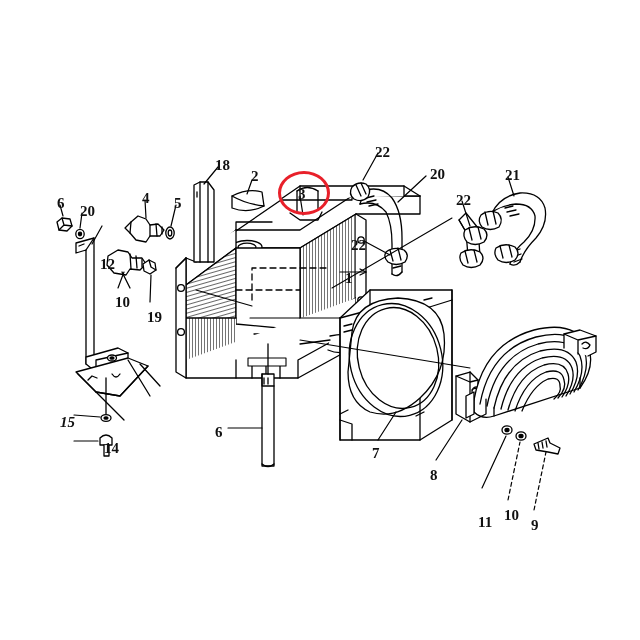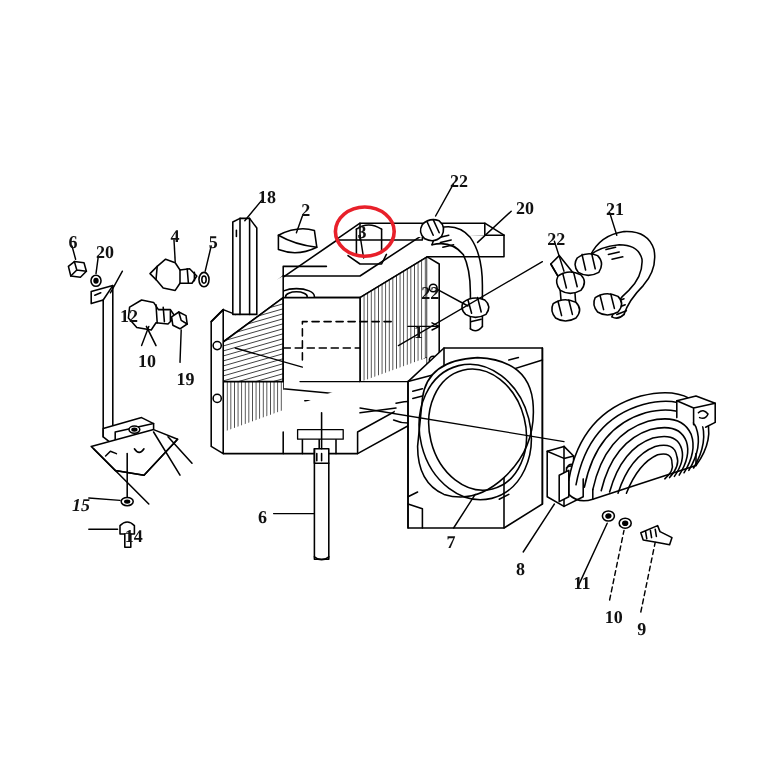--- a/index.html
+++ b/index.html
@@ -298,21 +298,21 @@
       <div class="callout" style="left: 345px; top: 271px;">1</div>
       <div class="callout" style="left: 251px; top: 169px;">2</div>
       <div class="callout" style="left: 298px; top: 187px;">3</div>
       <div class="callout" style="left: 142px; top: 191px;">4</div>
       <div class="callout" style="left: 174px; top: 196px;">5</div>
       <div class="callout" style="left: 215px; top: 425px;">6</div>
       <div class="callout" style="left: 372px; top: 446px;">7</div>
       <div class="callout" style="left: 430px; top: 468px;">8</div>
       <div class="callout" style="left: 531px; top: 518px;">9</div>
       <div class="callout" style="left: 504px; top: 508px;">10</div>
-      <div class="callout" style="left: 478px; top: 480px;">11</div>
+      <div class="callout" style="left: 478px; top: 515px;">11</div>
       <div class="callout" style="left: 100px; top: 217px; margin-top: 40px;">12</div>
       <div class="callout" style="left: 215px; top: 158px;">18</div>
       <div class="callout" style="left: 60px; top: 441px; margin-left: 44px;">14</div>
       <div class="callout" style="left: 60px; top: 415px; font-style: italic;">15</div>
       <div class="callout" style="left: 115px; top: 295px;">10</div>
       <div class="callout" style="left: 57px; top: 196px;">6</div>
       <div class="callout" style="left: 80px; top: 204px;">20</div>
       <div class="callout" style="left: 147px; top: 310px;">19</div>
       <div class="callout" style="left: 430px; top: 167px;">20</div>
       <div class="callout" style="left: 505px; top: 168px;">21</div>

